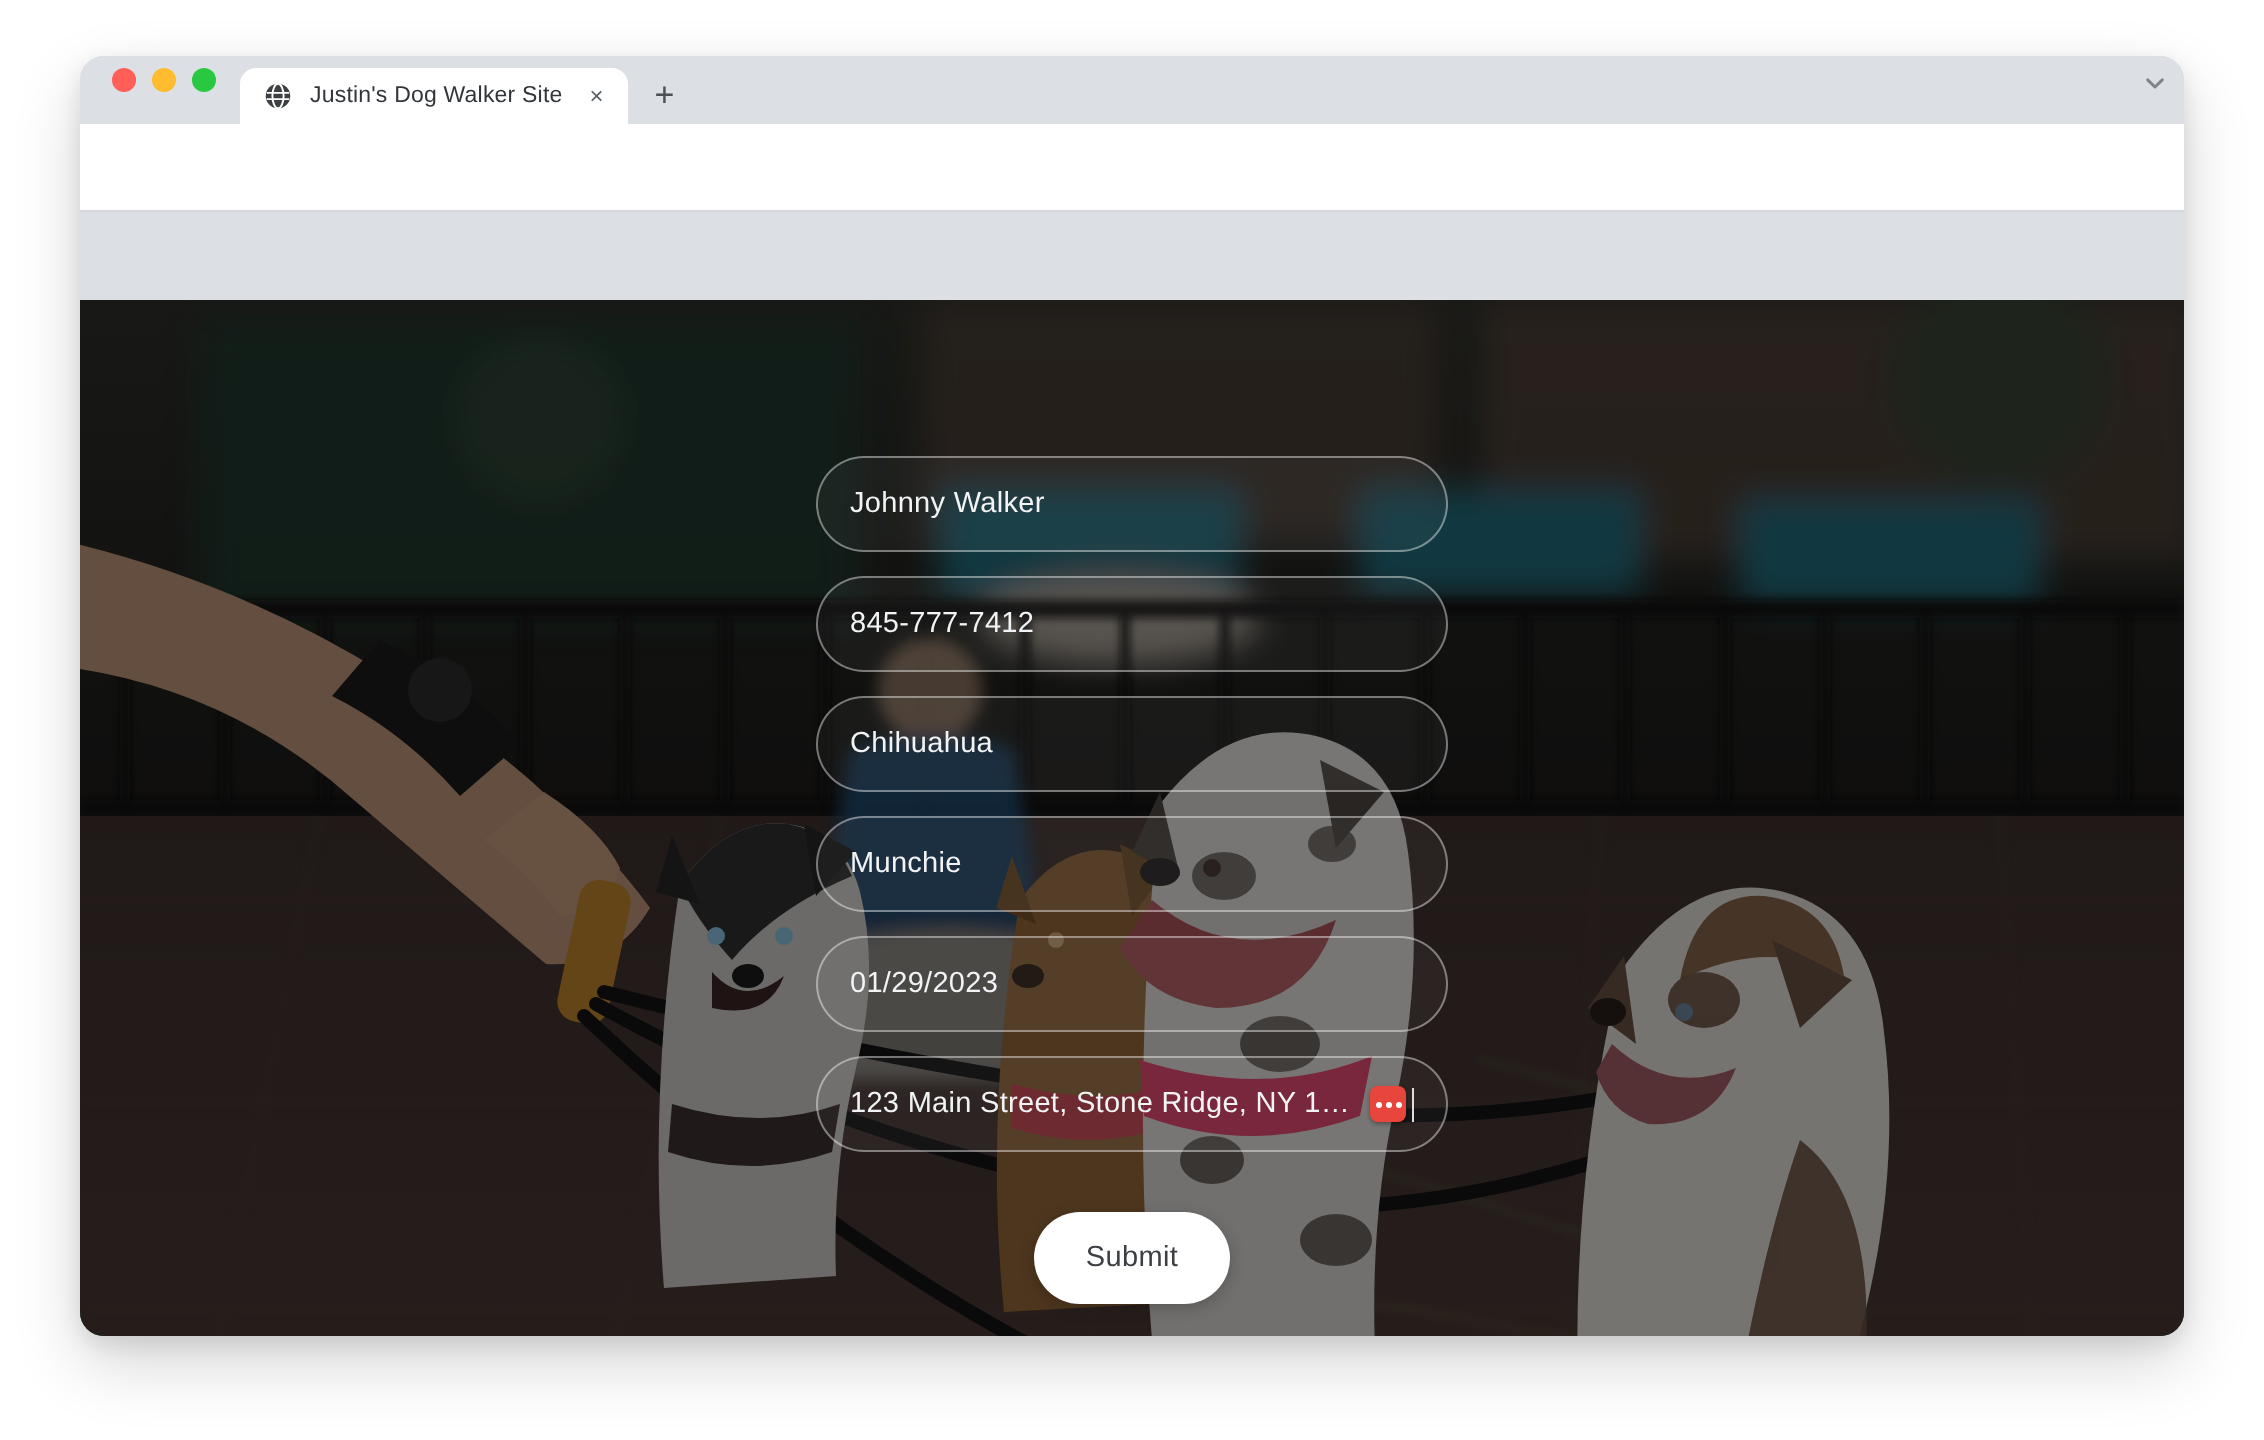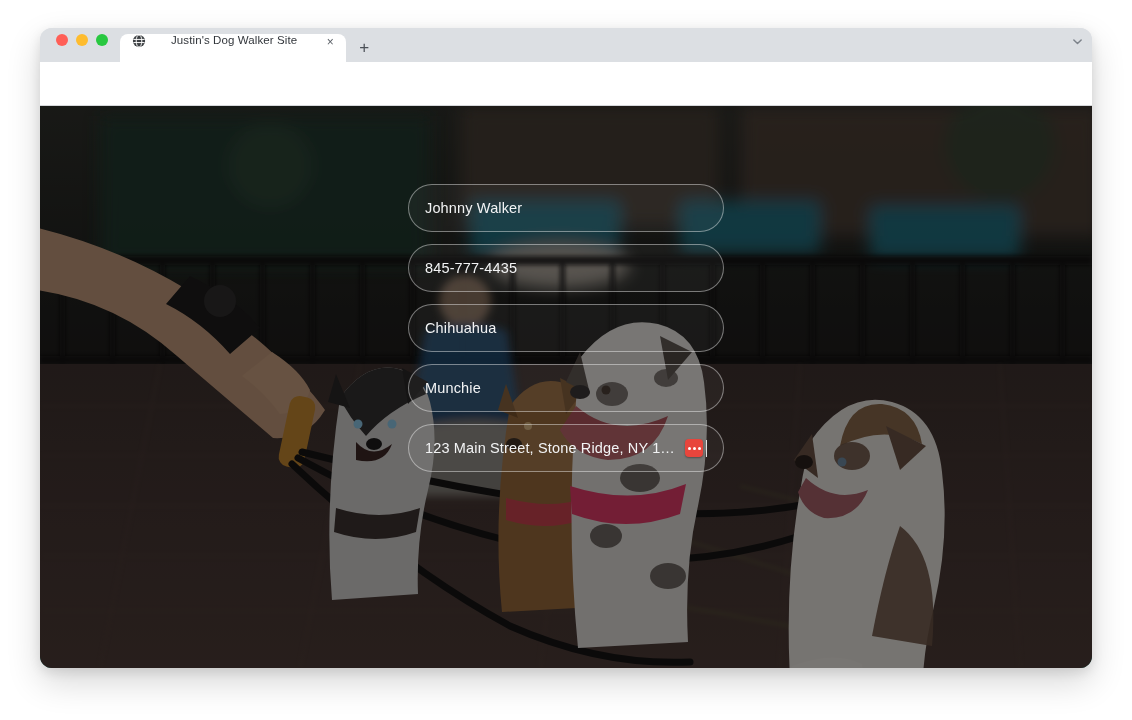--- a/index.html
+++ b/index.html
@@ -49,22 +49,22 @@
     height: 34px;
   }
   .light { width: 12px; height: 12px; border-radius: 50%; }
   .light.red { background: #ff5f57; }
   .light.yellow { background: #febc2e; }
   .light.green { background: #28c840; }
 
   .tab {
     position: relative;
     display: flex;
-    align-items: flex-start;
-    gap: 25px;
+    align-items: center;
+    gap: 9px;
     height: 28px;
     min-width: 180px;
     padding: 0 8px 0 12px;
     background: #ffffff;
     border-radius: 8px 8px 0 0;
     margin-bottom: 0;
   }
   .favicon {
     width: 14px; height: 14px;
     flex: 0 0 auto;
@@ -110,20 +110,21 @@
     background: #ffffff;
     border-bottom: 1px solid #d6d8db;
   }
 
   
   .viewport {
     position: relative;
     height: 562px;
     overflow: hidden;
     background: #0f766e;
+    margin-top: 44px;
   }
 
   .photo {
     position: absolute;
     inset: 0;
     overflow: hidden;
   }
   .photo svg { display: block; width: 100%; height: 100%; }
 
   .photo-scrim {
@@ -403,40 +404,46 @@
 
       <div class="photo-scrim"></div>
 
       <form class="form">
 
         <div class="field">
           <span class="field-value">Johnny Walker</span>
         </div>
 
         <div class="field">
-          <span class="field-value">845-777-4435</span>
+          <span class="field-value">845-777-7412</span>
         </div>
 
         <div class="field">
           <span class="field-value">Chihuahua</span>
         </div>
 
         <div class="field">
           <span class="field-value">Munchie</span>
         </div>
 
+        <div class="field">
+          <span class="field-value">01/29/2023</span>
+        </div>
 
 
         <div class="field">
           <span class="field-value">123 Main Street, Stone Ridge, NY 12404</span>
           <span class="autofill-badge">
             <i></i>
             <i></i>
             <i></i>
           </span>
           <span class="text-caret"></span>
         </div>
 
+        <div class="submit-wrap">
+          <button class="submit-button" type="submit">Submit</button>
+        </div>
       </form>
 
     </div>
   </div>
 </div>
 
 </body></html>

